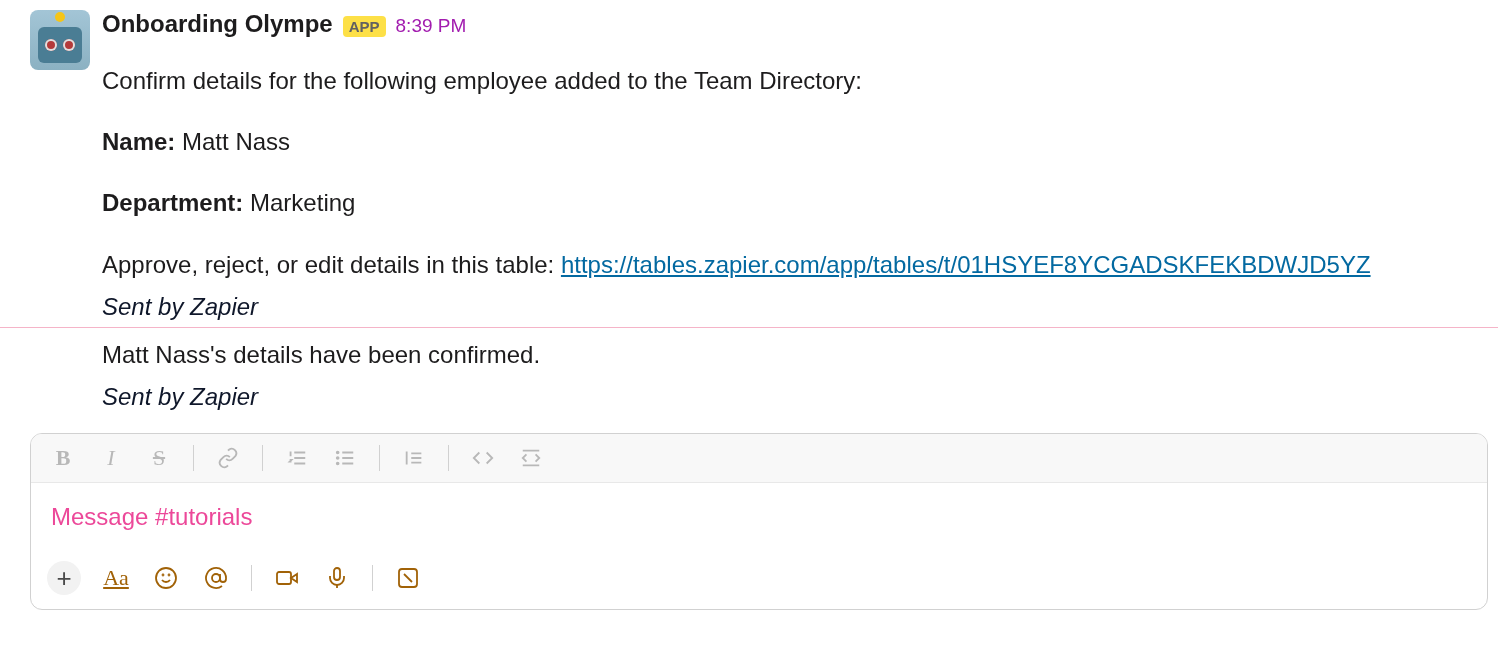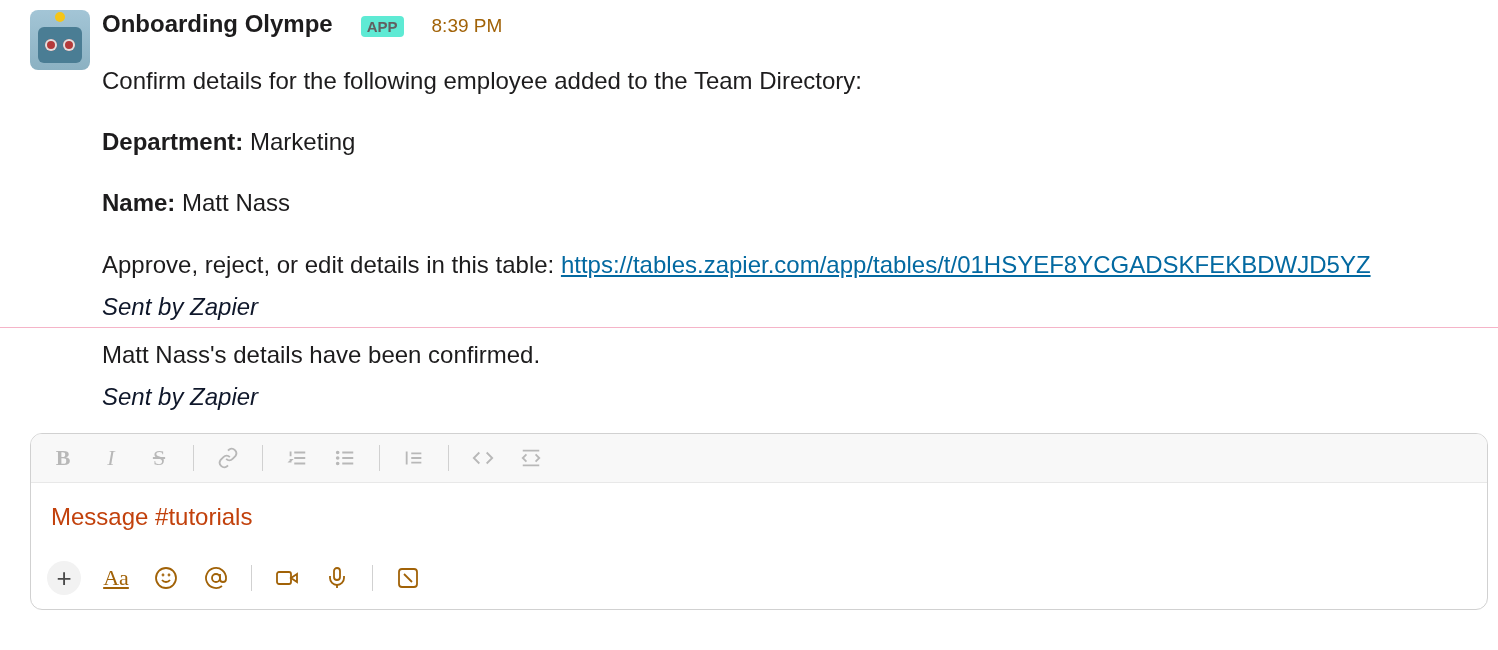--- a/index.html
+++ b/index.html
@@ -51,38 +51,38 @@
     background:#b33a3a;
     box-shadow: inset 0 0 0 2px #e0e0e0;
   }
   .msg-body {
     flex: 1;
     min-width: 0;
   }
   .header-line {
     display: flex;
     align-items: baseline;
-    gap: 28px;
+    gap: 10px;
     margin-bottom: 4px;
   }
   .sender-name {
     font-weight: 800;
     font-size: 24px;
   }
   .app-badge {
     font-size: 15px;
     font-weight: 600;
-    background: #5eead4;
+    background: #fde047;
     color: #616061;
     padding: 2px 6px;
     border-radius: 4px;
   }
   .timestamp {
     font-size: 19px;
-    color: #a16207;
+    color: #a21caf;
   }
   .msg-text {
     font-size: 24px;
     line-height: 1.55;
     color: #1d1c1d;
     margin-top: 24px;
   }
   .msg-text .b { font-weight: 700; }
   .link {
     color: #0369a1;
@@ -134,21 +134,21 @@
   .tb-sep {
     width: 1px; height: 26px;
     background: #d1d1d1;
   }
   .bold-glyph { font-weight: 800; font-family: Georgia, serif; }
   .italic-glyph { font-style: italic; font-family: Georgia, serif; }
   .strike-glyph { text-decoration: line-through; font-family: Georgia, serif; }
   .input-area {
     padding: 20px 20px;
     font-size: 24px;
-    color: #c2410c;
+    color: #ec4899;
     min-height: 40px;
     outline: none;
   }
   .toolbar-bottom {
     display: flex;
     align-items: center;
     padding: 10px 16px 14px 16px;
     gap: 20px;
   }
   .plus-btn {
@@ -179,26 +179,26 @@
       </div>
   </div>
   <div class="msg-body">
     <div class="header-line">
       <span class="sender-name">Onboarding Olympe</span>
       <span class="app-badge">APP</span>
       <span class="timestamp">8:39 PM</span>
     </div>
     <div class="msg-text">Confirm details for the following employee added to the Team Directory:</div>
     <div class="msg-text">
+      <span class="b">Name:</span>
+      <span>Matt Nass</span>
+    </div>
+    <div class="msg-text">
       <span class="b">Department:</span>
       <span>Marketing</span>
-    </div>
-    <div class="msg-text">
-      <span class="b">Name:</span>
-      <span>Matt Nass</span>
     </div>
     <div class="msg-text">
       <span>Approve, reject, or edit details in this table: </span><a class="link">https://tables.zapier.com/app/tables/t/01HSYEF8YCGADSKFEKBDWJD5YZ</a>
     </div>
     <div class="sent-by">Sent by Zapier</div>
   </div>
 </div>
 
 <div class="divider"></div>
 

